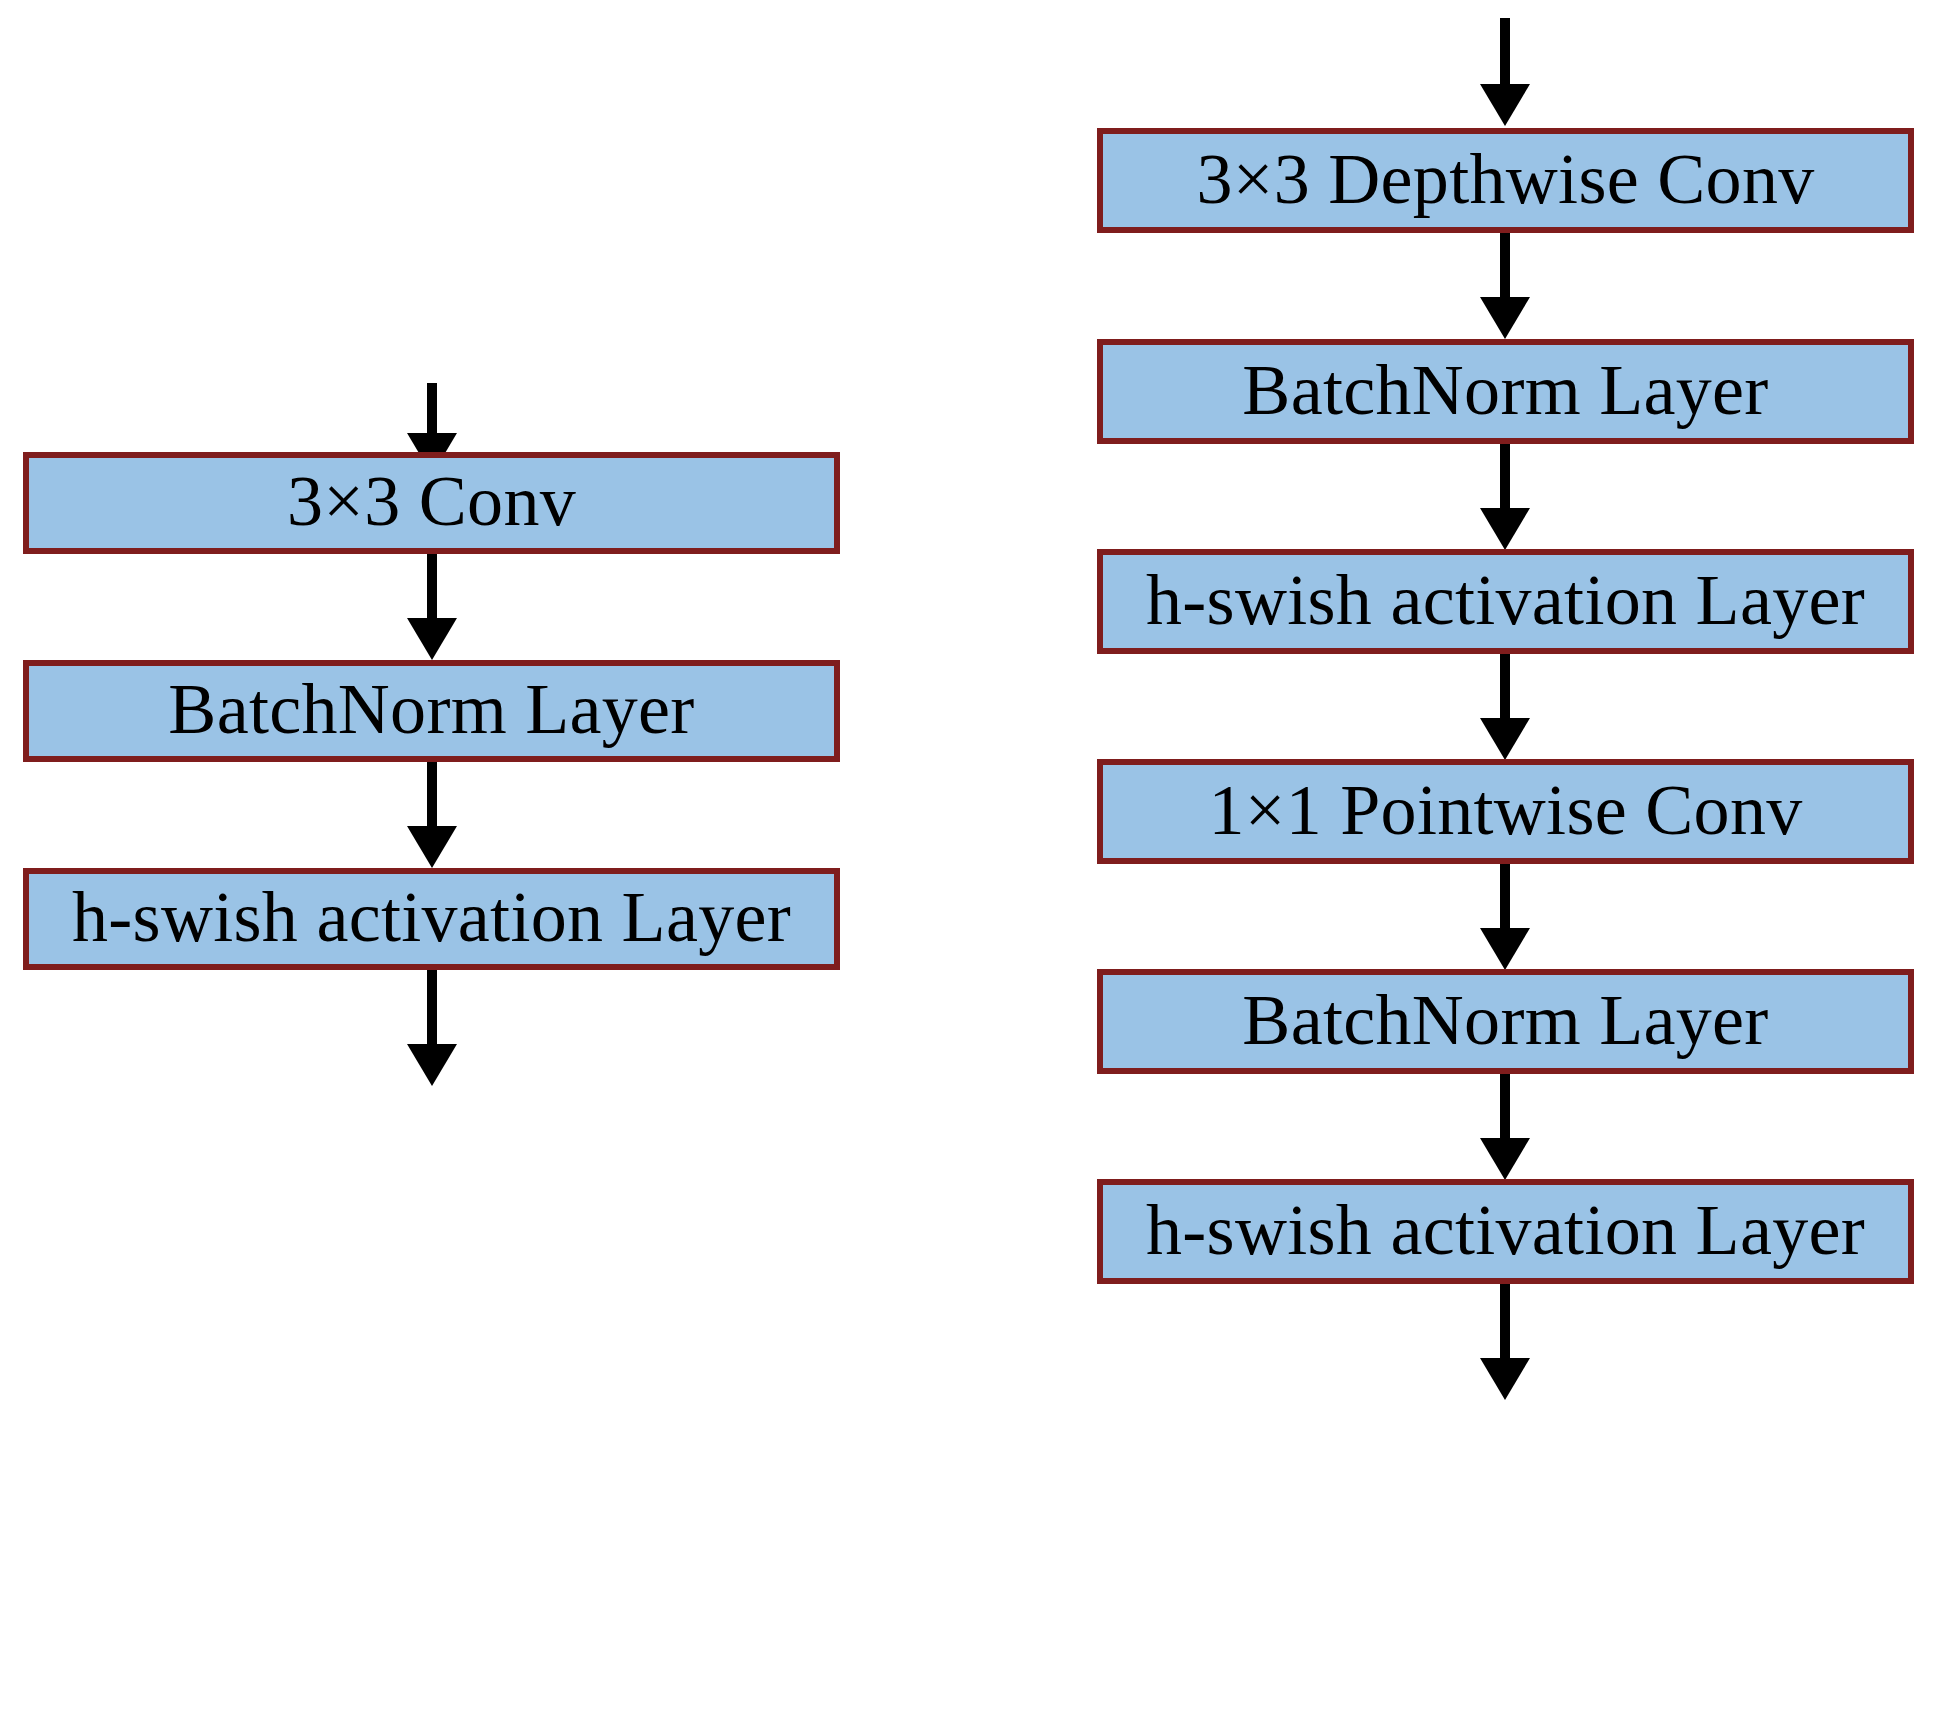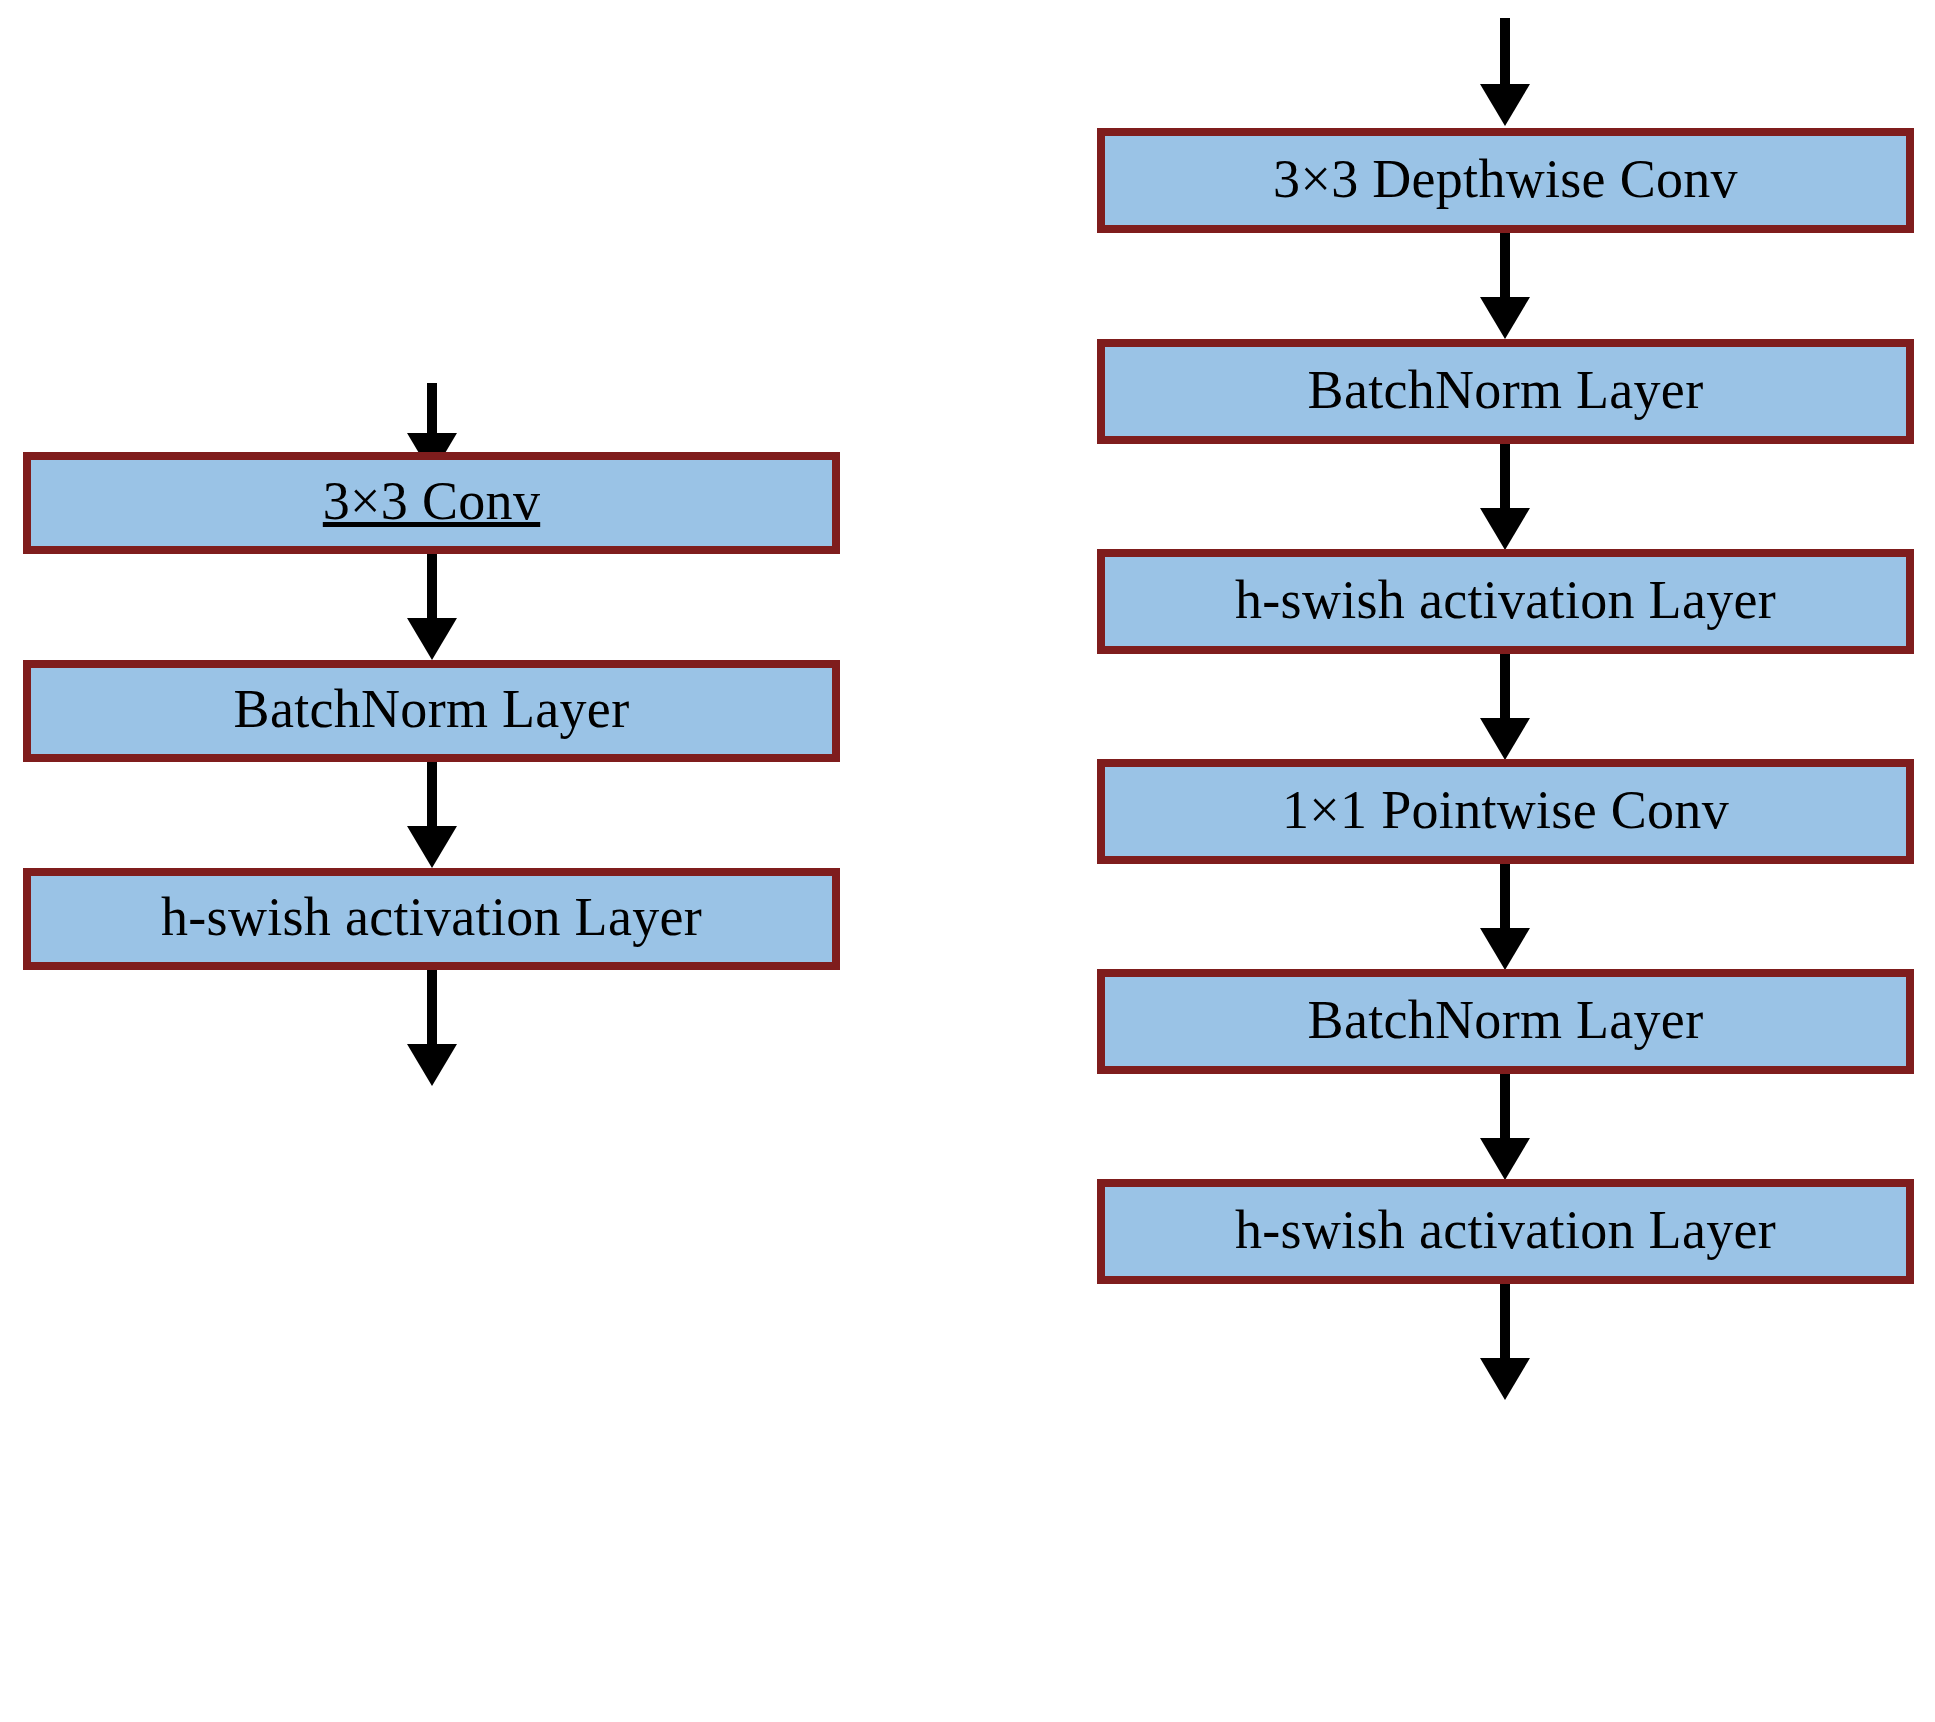--- a/index.html
+++ b/index.html
@@ -22,26 +22,26 @@
     top: 0;
     height: 1722px;
   }
   #col-left  { left: 0px;    width: 880px; }
   #col-right { left: 1040px; width: 895px; }
 
   .node {
     position: absolute;
     box-sizing: border-box;
     background: #9ac3e6;
-    border: 8px solid #7f1d1d;
+    border: 6px solid #7f1d1d;
     display: flex;
     align-items: center;
     justify-content: center;
     color: #000000;
-    font-size: 54px;
+    font-size: 72px;
     line-height: 1;
     letter-spacing: 0.3px;
     white-space: nowrap;
   }
   .node-label {
     display: block;
     transform: translateY(-2px);
   }
 
   
@@ -71,21 +71,21 @@
 
 <div id="canvas">
 
   <div class="col" id="col-left">
 
     <div class="arrow" style="left:432px; top:383px;">
       <div class="shaft" style="height:52px;"></div>
       <div class="head" style="top:50px;"></div>
     </div>
 
-    <div class="node" style="left:23px; top:452px; width:817px; height:102px;text-decoration:underline;">
+    <div class="node" style="left:23px; top:452px; width:817px; height:102px;">
       <span class="node-label">3×3 Conv</span>
     </div>
 
     <div class="arrow" style="left:432px; top:554px;">
       <div class="shaft" style="height:70px;"></div>
       <div class="head" style="top:64px;"></div>
     </div>
 
     <div class="node" style="left:23px; top:660px; width:817px; height:102px;">
       <span class="node-label">BatchNorm Layer</span>

